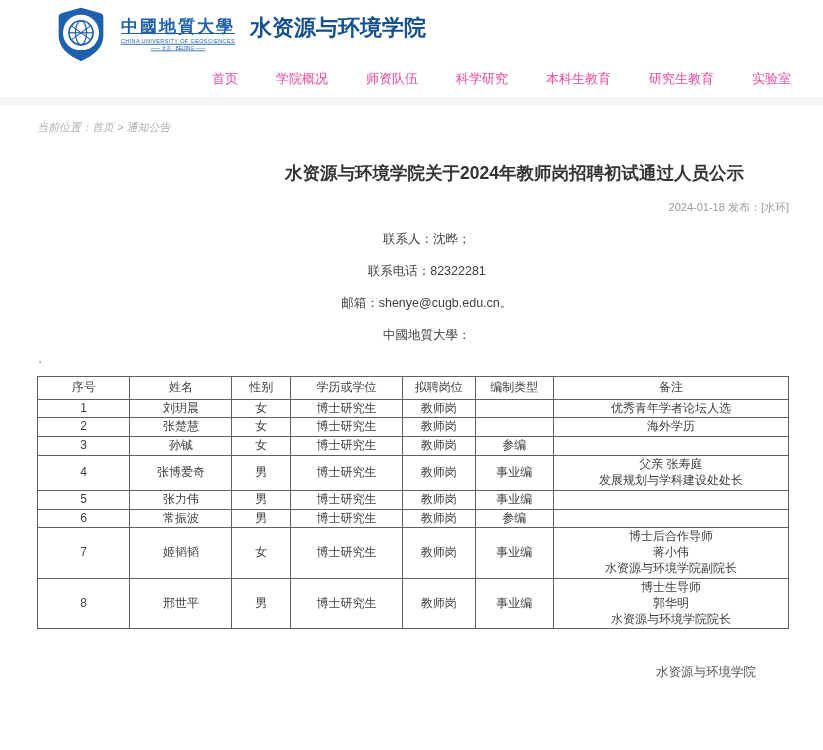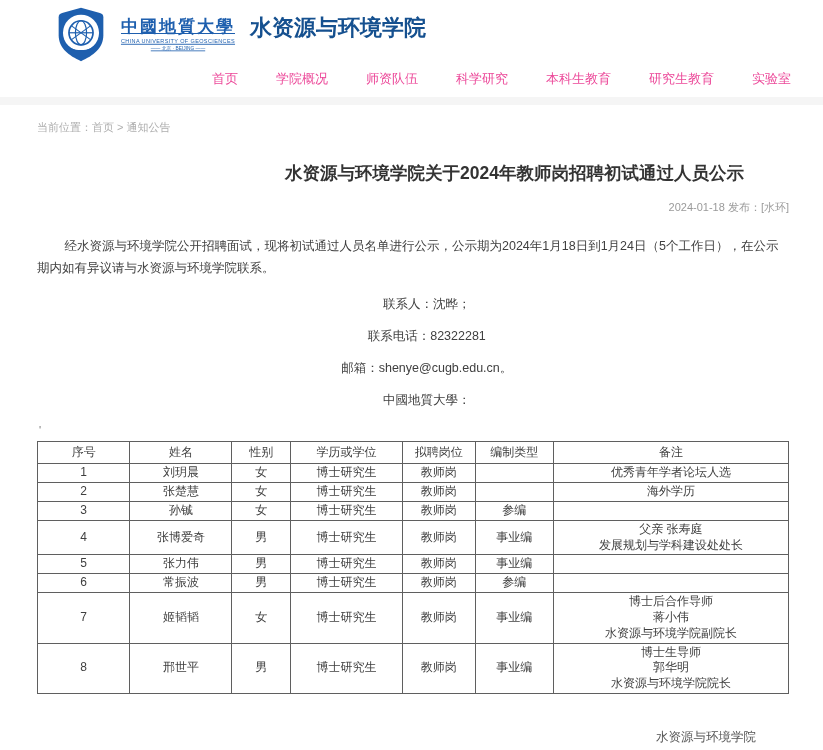--- a/index.html
+++ b/index.html
@@ -19,21 +19,21 @@
   }
   .logo-en { font-size:6px; white-space:nowrap; transform:scale(.92); letter-spacing:.4px; margin-top:2px; }
   .logo-slogan { font-size:6px; transform:scale(.8); margin-top:1px; color:#1e5fae; }
   .college-name { font-size:22px; font-weight:bold; color:#15508f; margin:-14px 0 0 10px; white-space:nowrap; }
   
   .nav { display:flex; justify-content:flex-end; align-items:center; padding:6px 13px 9px 0; }
   .nav-item { font-size:13px; color:#ec4899; padding:0 19px; white-space:nowrap; cursor:pointer; }
   .band { height:8px; background:#f5f5f5; }
   
   .breadcrumb { padding:15px 0 0 37px; font-size:11px; color:#aeaeae; }
-  .breadcrumb span { color:#aeaeae; }
+  .breadcrumb span { color:#aeaeae;font-style:italic; }
   
   .article { padding:0 34px 0 37px; }
   .title { text-align:right; font-size:17.5px; font-weight:bold; color:#333; margin:27px 45px 0; line-height:1.3; }
   .meta { text-align:right; font-size:11px; color:#9a9a9a; margin-top:15px; }
   .para { font-size:12.5px; color:#404040; line-height:1.75; text-indent:2.2em; margin:21px 0 0; }
   .contact-block { margin-top:16px; }
   .contact-block p { font-size:12.5px; color:#404040; margin:0 0 15px 2.2em;text-align:center; }
   .stray { font-size:11px; color:#777; margin:6px 0 5px 2px; height:12px; }
   
   table { width:100%; border-collapse:collapse; table-layout:fixed; }
@@ -81,21 +81,20 @@
 </div>
 <div class="band"></div>
 
 <div class="breadcrumb">
   <span>当前位置：</span><span>首页 &gt; 通知公告</span>
 </div>
 
 <div class="article">
   <div class="title">水资源与环境学院关于2024年教师岗招聘初试通过人员公示</div>
   <div class="meta">2024-01-18 发布：[水环]</div>
-  <p class="para">经水资源与环境学院公开招聘面试，现将初试通过人员名单进行公示，公示期为2024年1月18日到1月24日（5个工作日），在公示期内如有异议请与水资源与环境学院联系。</p>
 
   <div class="contact-block">
     <p>联系人：沈晔；</p>
     <p>联系电话：82322281</p>
     <p>邮箱：shenye@cugb.edu.cn。</p>
     <p>中國地質大學：</p>
   </div>
 
   <div class="stray">'</div>
 

